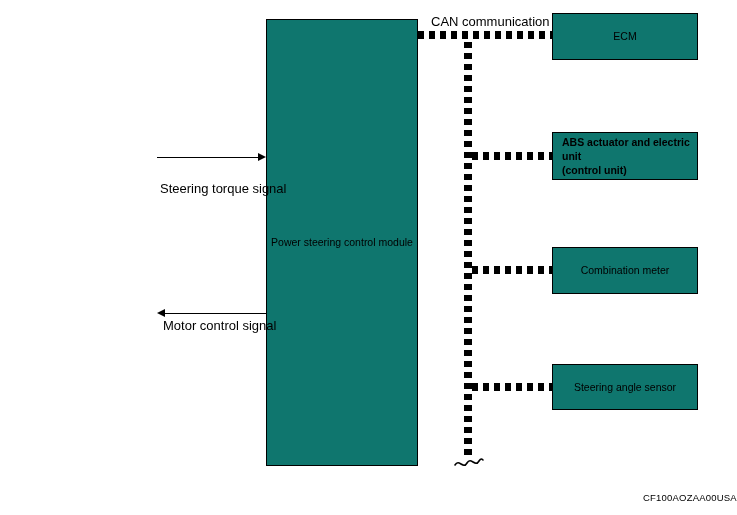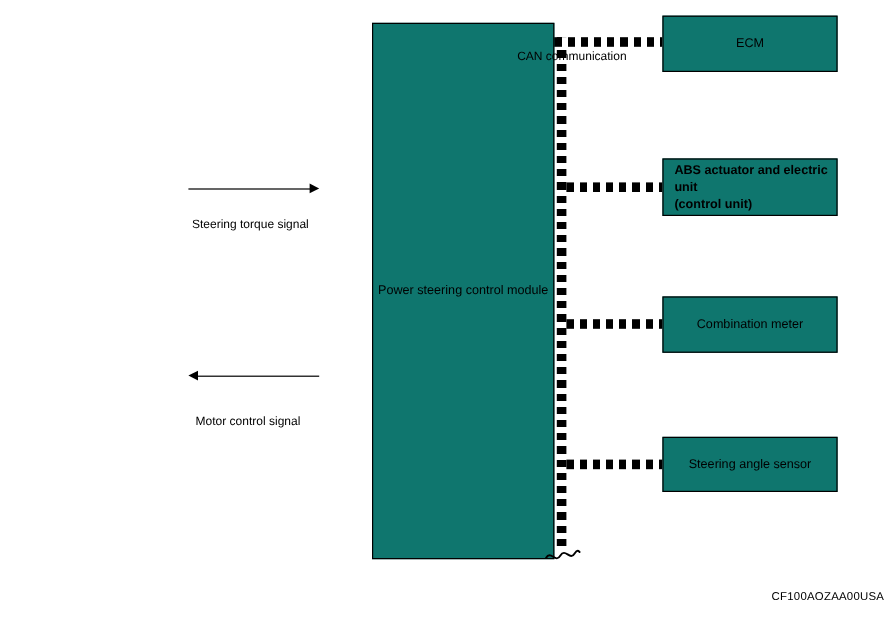--- a/index.html
+++ b/index.html
@@ -31,25 +31,24 @@
     justify-content: center;
     text-align: center;
   }
   .box.left-text {
     justify-content: flex-start;
     text-align: left;
     padding-left: 9px;
   }
   .label {
     position: absolute;
-    font-size: 10px;
+    font-size: 13px;
     color: #000000;
     white-space: pre;
     z-index: 4;
-    margin-top: 28px;
   }
   .hline {
     position: absolute;
     height: 0;
     border-top: 1.6px solid #000000;
     z-index: 2;
   }
   .arrow-right, .arrow-left {
     position: absolute;
     width: 0;
@@ -98,28 +97,28 @@
     color: #000000;
     white-space: pre;
     z-index: 4;
   }
 </style>
 </head>
 <body>
 
 <div id="diagram">
 
-  <div class="box center-text" style="left:266px; top:19px; width:152px; height:447px;margin-left:44px;">
+  <div class="box center-text" style="left:266px; top:19px; width:152px; height:447px;">
     <span>Power steering control module</span>
   </div>
 
 
   <div class="hline" style="left:157px; top:157px; width:103px;"></div>
   <div class="arrow-right" style="left:258px; top:152.8px;"></div>
-  <div class="label" style="left:160px; top:154px;">Steering torque signal</div>
+  <div class="label" style="left:160px; top:181px;">Steering torque signal</div>
 
 
   <div class="hline" style="left:165px; top:313px; width:101px;"></div>
   <div class="arrow-left" style="left:157px; top:308.8px;"></div>
   <div class="label" style="left:163px; top:318px;">Motor control signal</div>
 
   <div class="label" style="left:431px; top:14px;">CAN communication</div>
 
   <div class="can-v" style="left:464px; top:31px; width:8px; height:428px;"></div>
 

